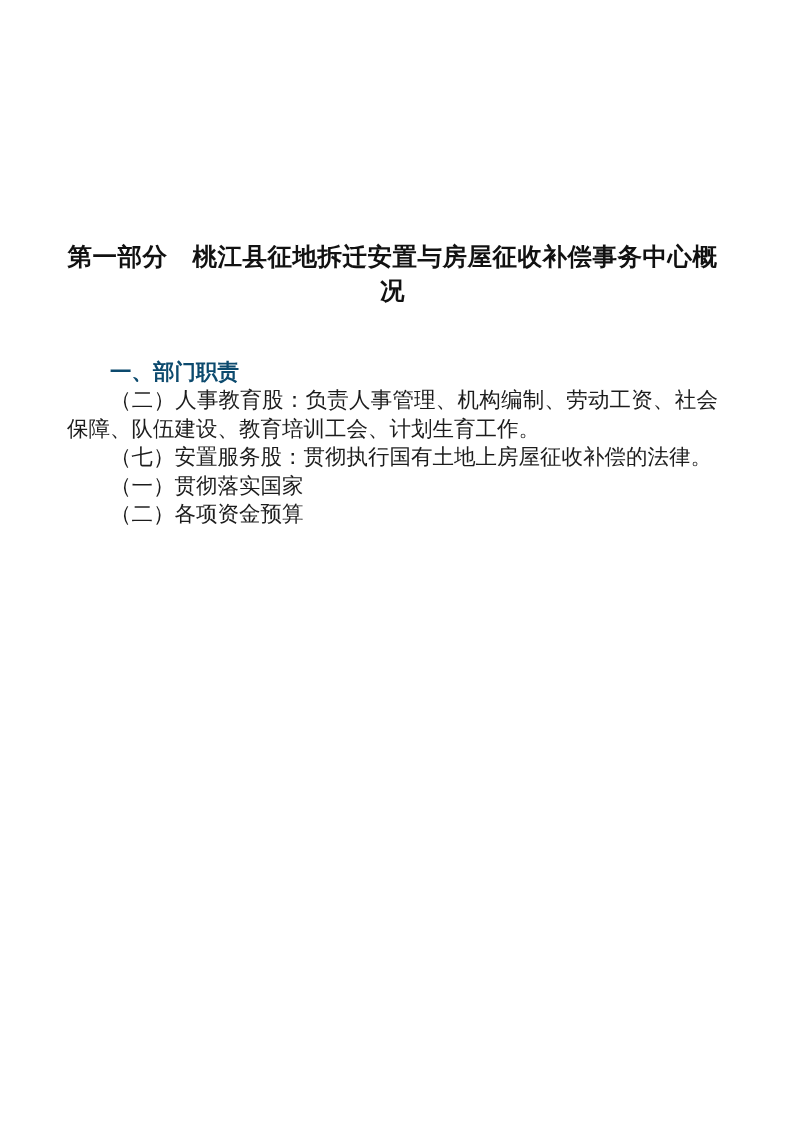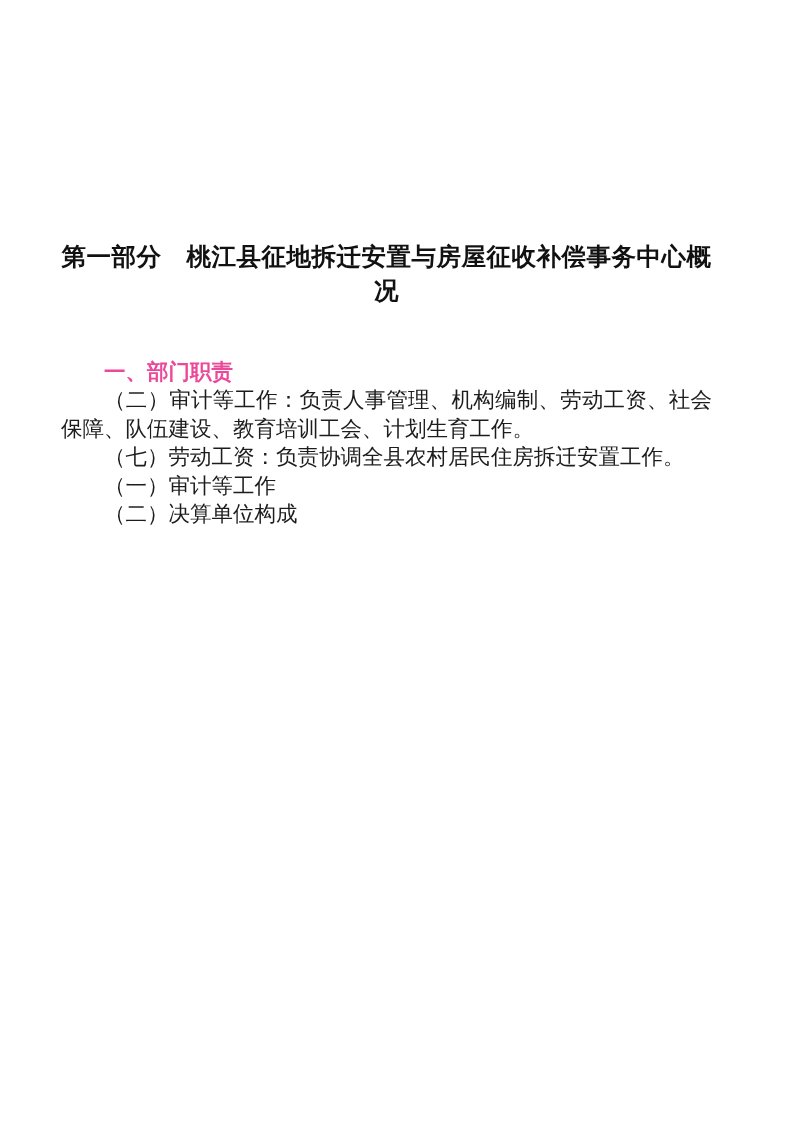--- a/index.html
+++ b/index.html
@@ -11,21 +11,21 @@
     position: relative;
     width: 793px;
     height: 1122px;
     background: #ffffff;
     color: #161616;
     overflow: hidden;
     font-family: "DejaVu Serif", "Liberation Serif", serif;
   }
   .content {
     position: absolute;
-    left: 61px;
+    left: 67px;
     top: 0;
     width: 651px;
   }
   .doc-title {
     margin: 0;
     padding-top: 240px;
     font-size: 24.5px;
     line-height: 34px;
     font-weight: bold;
     text-align: center;
@@ -40,47 +40,47 @@
     text-align: justify;
     text-justify: inter-ideograph;
     color: #1c1c1c;
   }
   .doc-body p {
     margin: 0;
     text-indent: 2em;
   }
   .heading-bold {
     font-weight: bold;
-    color: #ec4899;
+    color: #0c4a6e;
     font-family: Liberation Sans, sans-serif;
   }
 </style>
 </head>
 <body>
 
 <div class="page">
   <div class="content">
 
     <h1 class="doc-title">第一部分　桃江县征地拆迁安置与房屋征收补偿事务中心概况</h1>
 
     <div class="doc-body">
 
       <p class="heading-bold">一、部门职责</p>
 
 
-      <p>（二）审计等工作：负责人事管理、机构编制、劳动工资、社会保障、队伍建设、教育培训工会、计划生育工作。</p>
+      <p>（二）人事教育股：负责人事管理、机构编制、劳动工资、社会保障、队伍建设、教育培训工会、计划生育工作。</p>
 
 
 
 
 
-      <p>（七）劳动工资：负责协调全县农村居民住房拆迁安置工作。</p>
+      <p>（七）安置服务股：贯彻执行国有土地上房屋征收补偿的法律。</p>
 
 
 
-      <p>（一）审计等工作</p>
+      <p>（一）贯彻落实国家</p>
 
 
-      <p>（二）决算单位构成</p>
+      <p>（二）各项资金预算</p>
 
     </div>
   </div>
 </div>
 
 </body></html>

